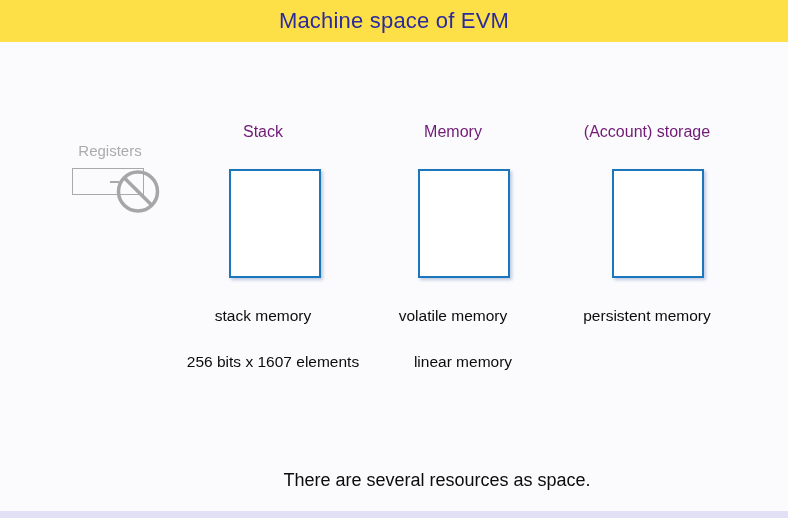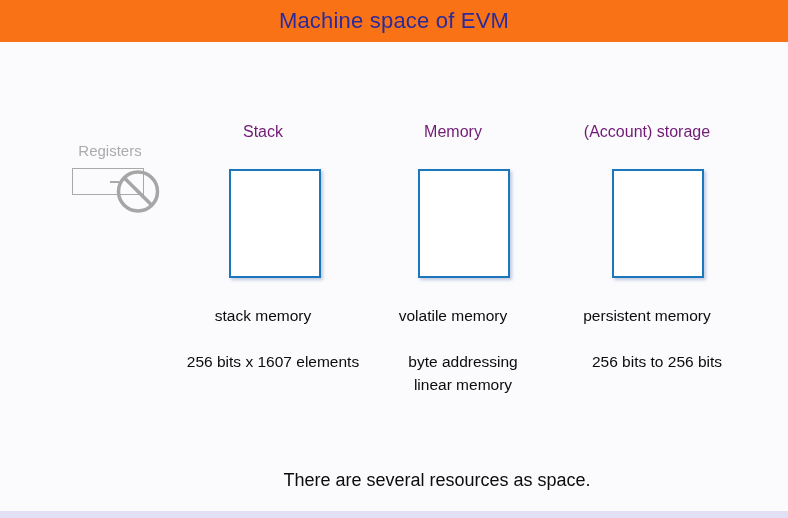--- a/index.html
+++ b/index.html
@@ -9,21 +9,21 @@
     background: #FBFBFD;
     font-family: "Liberation Sans", sans-serif;
     color: #0c0c0c;
     overflow: hidden;
   }
 
   
   .header {
     position: absolute; top: 0; left: 0;
     width: 788px; height: 42px;
-    background: #f97316;
+    background: #fde047;
     display: flex; align-items: center; justify-content: center;
   }
   .header .title {
     font-size: 22px;
     color: #2B2B9D;
     letter-spacing: 0.2px;
   }
 
   
   .reg-label {
@@ -122,22 +122,20 @@
 
 <div class="subtitle d1">stack memory</div>
 <div class="subtitle d2">volatile memory</div>
 <div class="subtitle d3">persistent memory</div>
 
 <div class="details d1">
   <div>256 bits x 1607 elements</div>
   <div></div>
 </div>
 <div class="details d2">
-  <div>byte addressing</div>
   <div>linear memory</div>
 </div>
 <div class="details d3">
-  <div>256 bits to 256 bits</div>
 </div>
 
 <div class="footer-note">There are several resources as space.</div>
 
 <div class="footer-strip"></div>
 
 </body></html>

